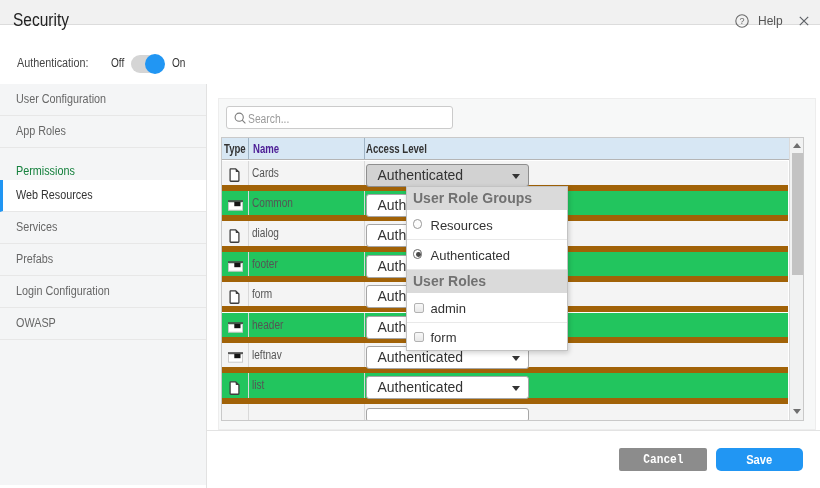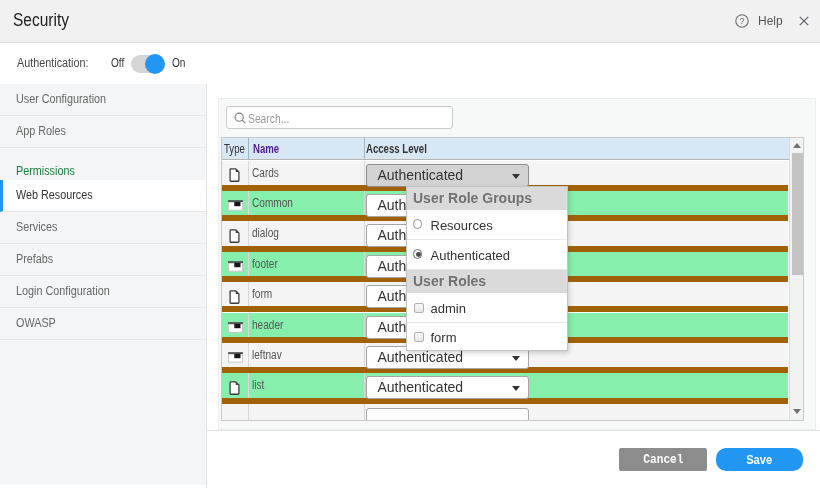--- a/index.html
+++ b/index.html
@@ -1,20 +1,20 @@
 <!DOCTYPE html>
 <html><head>
 <meta charset="utf-8">
 <style>
   * { margin:0; padding:0; box-sizing:border-box; }
   body { font-family:"Liberation Sans",sans-serif; }
   #app { position:relative; width:820px; height:488px; background:#fff; overflow:hidden; }
   .abs { position:absolute; }
   .row-odd { background:#f4f4f4; }
-  .row-even { background:#86efac; }
+  .row-even { background:#22c55e; }
   .trow { position:absolute; left:0; width:566.5px; height:30.4px; border-bottom:6px solid #a16207; }
   .cdiv { position:absolute; top:0; bottom:0; width:1px; background:#d9d9d9; }
   .nametxt { position:absolute; left:30.5px; top:50%; transform:translateY(-50%); font-size:12px; color:#555; }
   .sel { position:absolute; left:144px; width:163px; height:23px; background:#fff; border:1px solid #a6a6a6; border-radius:3px; font-size:14px; color:#333; line-height:21px; padding-left:11px; }
   .sel .car { position:absolute; right:8px; top:9px; width:0; height:0; border-left:4.5px solid transparent; border-right:4.5px solid transparent; border-top:5px solid #333; }
   .sideitem { position:absolute; left:0; width:206px; height:32px; border-bottom:1px solid #e7e7e7; font-size:12px; color:#676767; line-height:31px; padding-left:16px; }
   .popgrp { position:absolute; left:0; width:160px; background:#dadada; color:#717171; font-weight:bold; font-size:14px; padding-left:6px; }
   .popopt { position:absolute; left:0; width:160px; background:#fff; border-bottom:1px solid #e9e9e9; }
   .poplbl { position:absolute; left:23.5px; top:50%; transform:translateY(-50%); font-size:13px; color:#333; }
   .radio { position:absolute; left:5.5px; top:50%; margin-top:-5.25px; width:9.5px; height:9.5px; border-radius:50%; border:1px solid #989898; background:#fcfcfc; }
@@ -22,21 +22,21 @@
   .cx { display:inline-block; transform-origin:0 50%; white-space:nowrap; }
   .c86 { transform:scaleX(0.86); }
   .c90 { transform:scaleX(0.90); }
   .c84 { transform:scaleX(0.84); }
   .c80 { transform:scaleX(0.80); }
 </style>
 </head>
 <body>
 <div id="app">
 
-  <div class="abs" style="left:0;top:0;width:820px;height:43px;background:#f1f1f1;border-bottom:1px solid #dcdcdc;">
+  <div class="abs" style="left:0;top:0;width:820px;height:25px;background:#f1f1f1;border-bottom:1px solid #dcdcdc;">
     <div class="abs" style="left:13px;top:10px;font-size:18px;color:#222;"><span class="cx c86">Security</span></div>
 
     <svg class="abs" style="left:735px;top:14px;" width="14" height="14" viewBox="0 0 14 14">
       <circle cx="7" cy="7" r="6.2" fill="none" stroke="#6b6b6b" stroke-width="1.1"></circle>
       <text x="7" y="10.2" text-anchor="middle" font-size="9" fill="#6b6b6b" font-family="Liberation Sans">?</text>
     </svg>
     <div class="abs" style="left:758px;top:14px;font-size:12px;color:#555;">Help</div>
     <svg class="abs" style="left:799px;top:16px;" width="10" height="10" viewBox="0 0 10 10">
       <path d="M0.8 0.8 L9.2 9.2 M9.2 0.8 L0.8 9.2" stroke="#5d6166" stroke-width="1.2"></path>
     </svg>
@@ -69,21 +69,21 @@
     <svg class="abs" style="left:7px;top:5px;" width="13" height="13" viewBox="0 0 13 13">
       <circle cx="5.2" cy="5.2" r="4.1" fill="none" stroke="#7d7d7d" stroke-width="1.1"></circle>
       <path d="M8.2 8.2 L11.4 11.4" stroke="#7d7d7d" stroke-width="1.1"></path>
     </svg>
     <div class="abs" style="left:21px;top:5px;font-size:12px;color:#9a9a9a;"><span class="cx c86">Search...</span></div>
   </div>
 
   <div class="abs" style="left:220.5px;top:136.5px;width:583px;height:284px;border:1px solid #c9c9c9;background:#fff;overflow:hidden;">
 
     <div class="abs" style="left:0;top:0;width:567px;height:22px;background:#d7e7f4;border-bottom:1px solid #b5b5b5;">
-      <div class="abs" style="left:2px;top:4px;font-size:12px;font-weight:normal;color:#333;"><span class="cx c80">Type</span></div>
+      <div class="abs" style="left:2px;top:4px;font-size:12px;font-weight:bold;color:#333;"><span class="cx c80">Type</span></div>
       <div class="abs" style="left:31px;top:4px;font-size:12px;font-weight:bold;color:#4c1d95;"><span class="cx c80">Name</span></div>
       <div class="abs" style="left:144.5px;top:4px;font-size:12px;font-weight:bold;color:#333;"><span class="cx c80">Access Level</span></div>
       <div class="cdiv" style="left:26px;background:#9fb4c5;"></div>
       <div class="cdiv" style="left:142px;background:#9fb4c5;"></div>
     </div>
 
     <div class="abs" style="left:0;top:23px;width:567px;height:261px;">
 
       <div class="trow row-odd" style="top:0;">
         <svg class="abs" style="left:7px;top:7.5px;" width="11" height="14" viewBox="0 0 12 15">
@@ -207,15 +207,15 @@
       <div class="chk"></div>
       <div class="poplbl">admin</div>
     </div>
     <div class="popopt" style="top:136px;height:27px;border-bottom:none;">
       <div class="chk"></div>
       <div class="poplbl">form</div>
     </div>
   </div>
 
   <div class="abs" style="left:619px;top:448px;width:88px;height:23px;background:#8c8c8c;border-radius:2px;color:#fff;font-size:13px;font-weight:bold;text-align:center;line-height:23px;font-family:Liberation Mono, monospace;"><span style="display:inline-block;transform:scaleX(0.86);">Cancel</span></div>
-  <div class="abs" style="left:716px;top:448px;width:87px;height:23px;background:#2196f3;border-radius:10px;color:#fff;font-size:13px;font-weight:bold;text-align:center;line-height:23px;"><span style="display:inline-block;transform:scaleX(0.86);">Save</span></div>
+  <div class="abs" style="left:716px;top:448px;width:87px;height:23px;background:#2196f3;border-radius:5px;color:#fff;font-size:13px;font-weight:bold;text-align:center;line-height:23px;"><span style="display:inline-block;transform:scaleX(0.86);">Save</span></div>
 
 </div>
 
 </body></html>

